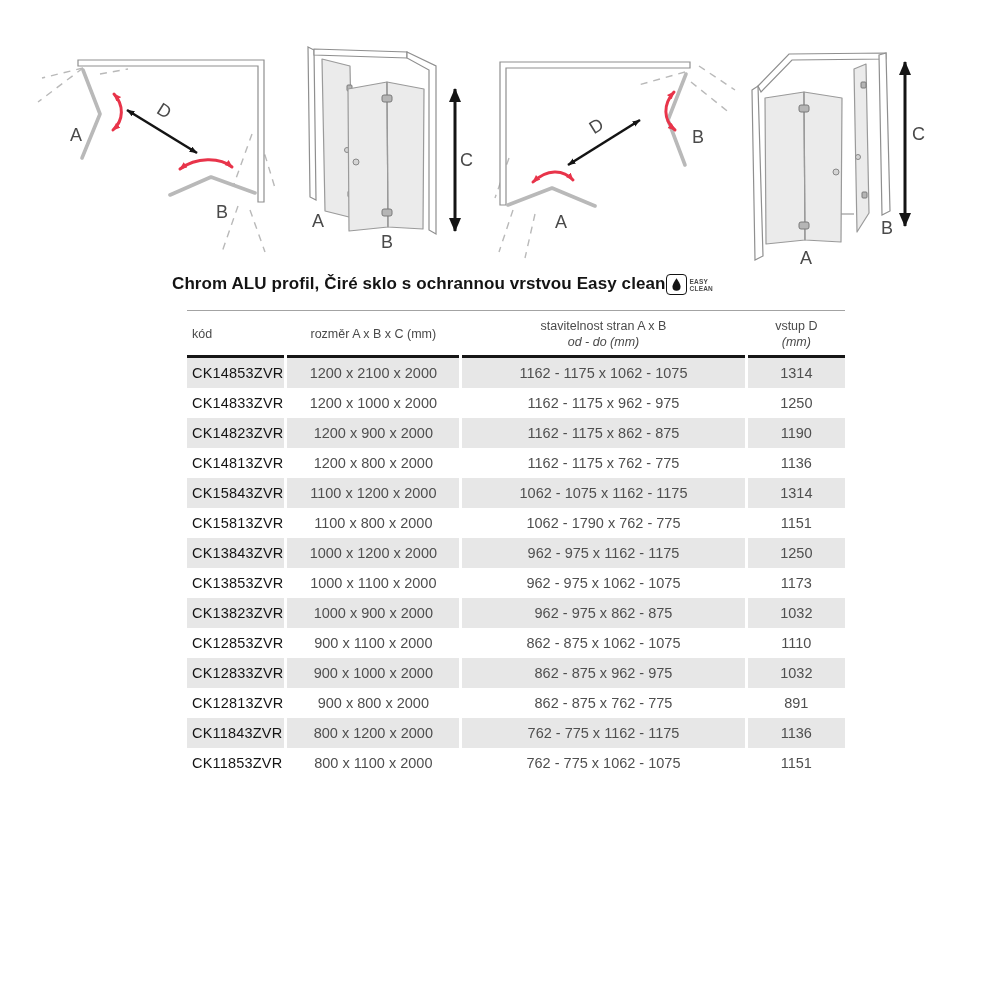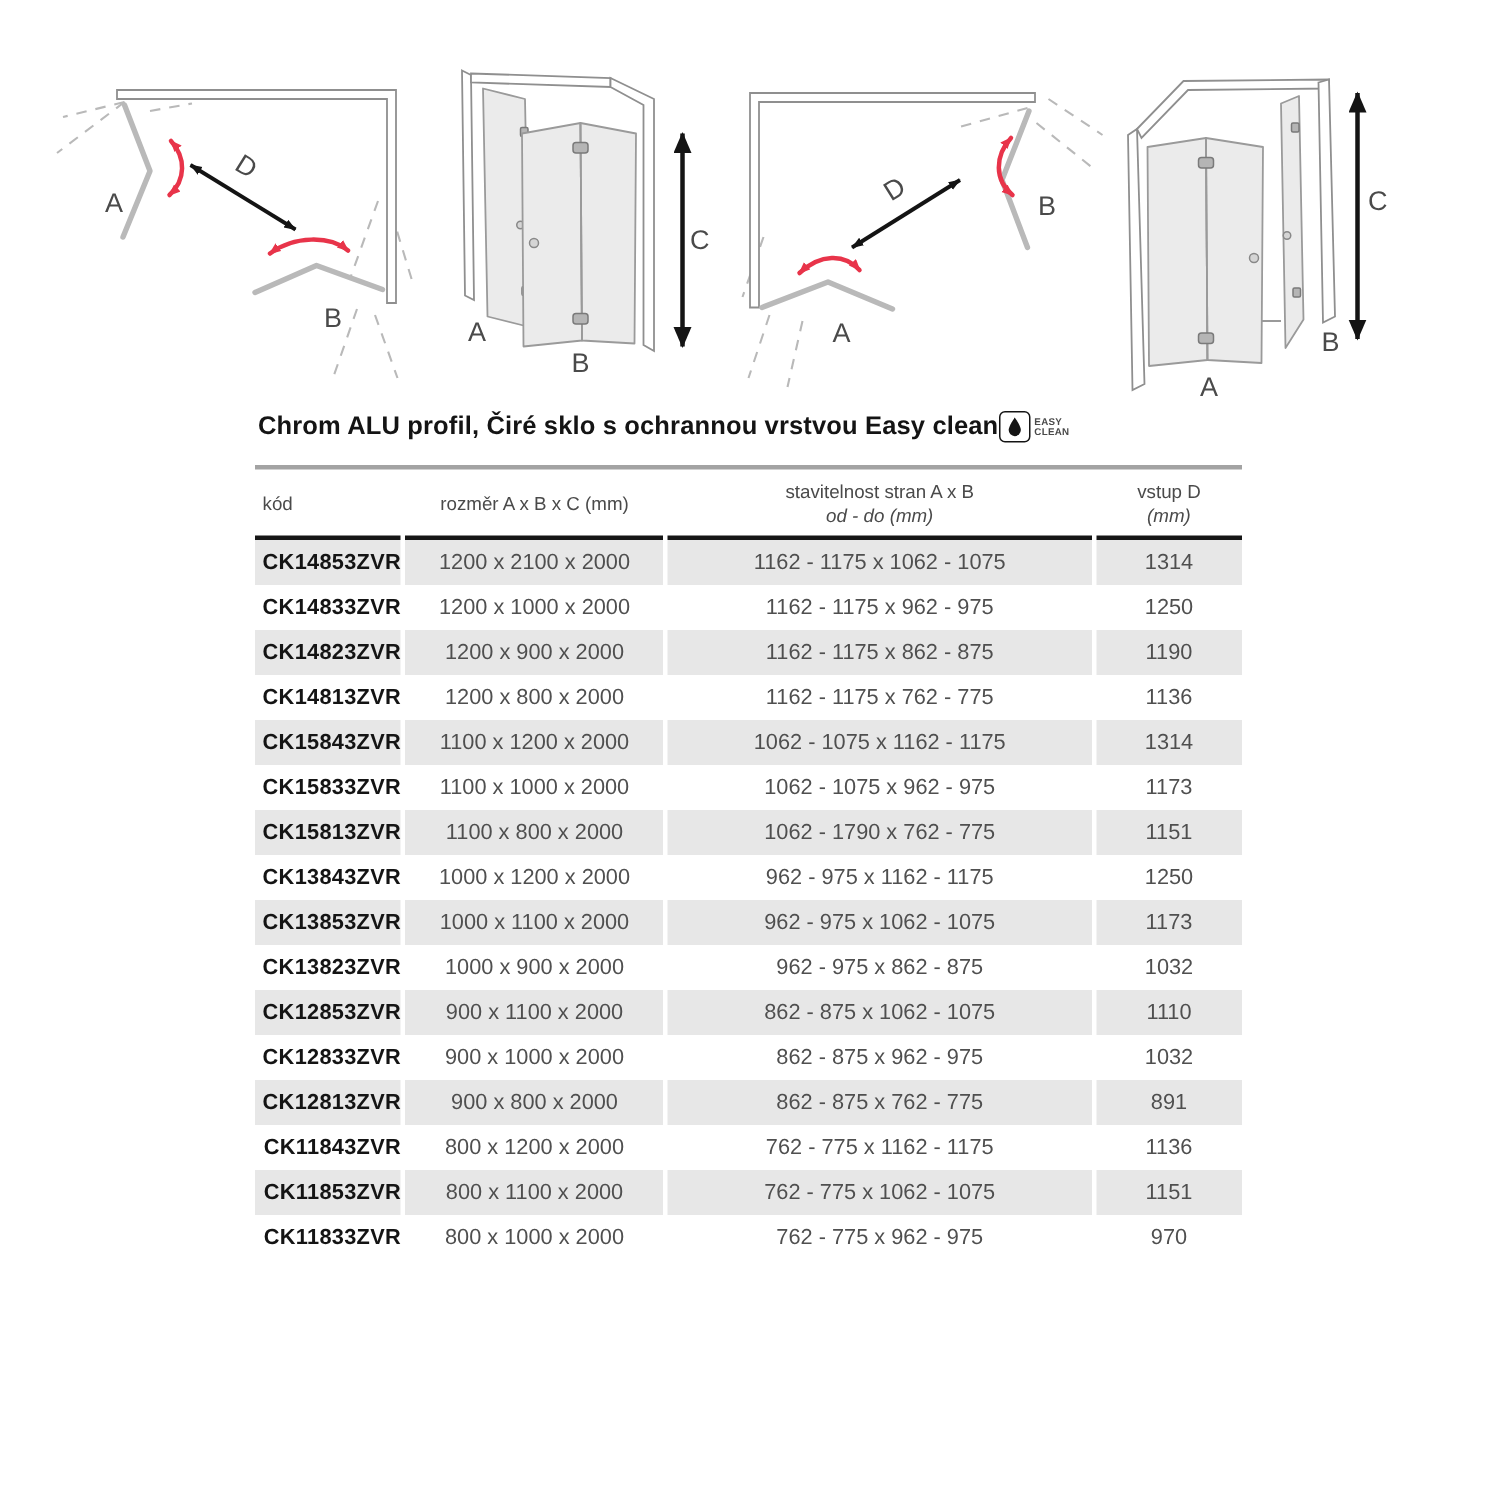--- a/index.html
+++ b/index.html
@@ -26,29 +26,29 @@
   .thin   { fill: none; stroke: #9a9a9a; stroke-width: 1.2; }
 
   
   .title-row { position: absolute; left: 172px; top: 274px; width: 660px; display: flex; align-items: flex-start; gap: 0; }
   .title { font-size: 17px; font-weight: bold; color: #141414; letter-spacing: 0.1px; }
   .ec-badge { display: flex; align-items: center; gap: 3px; }
   .ec-box { width: 21px; height: 21px; border: 1.6px solid #141414; border-radius: 4px; display: flex; align-items: center; justify-content: center; background: #fff; }
   .ec-text { display: flex; flex-direction: column; font-size: 6.5px; line-height: 7px; color: #4a4a4a; font-weight: bold; letter-spacing: 0.2px; }
 
   
-  .table-wrap { position: absolute; left: 170px; top: 310px; width: 658px; border-top: 3px solid #a3a3a3; }
+  .table-wrap { position: absolute; left: 187px; top: 310px; width: 658px; border-top: 1px solid #a3a3a3; }
   table { width: calc(100% + 6px); margin-left: -3px; border-collapse: separate; border-spacing: 3px 0; table-layout: fixed; }
   th { font-size: 12.5px; font-weight: normal; color: #4a4a4a; vertical-align: middle;
        padding: 8px 0 5px 0; border-bottom: 3px solid #161616; line-height: 1.25; text-align: center; }
   th.kod { text-align: left; padding-left: 5px; }
   th .sub { display: block; font-style: italic; }
   col.c1 { width: 15%; } col.c2 { width: 26.5%; } col.c3 { width: 43.5%; } col.c4 { width: 15%; }
   td { height: 30px; font-size: 14.5px; color: #4f4f4f; text-align: center; white-space: nowrap; }
-  td.code { text-align: right; padding-left: 5px; font-weight: bold; color: #141414; font-size: 14.5px; letter-spacing: 0.2px; }
+  td.code { text-align: left; padding-left: 5px; font-weight: normal; color: #141414; font-size: 14.5px; letter-spacing: 0.2px; }
   tbody tr:nth-child(odd) td { background: #e7e7e7; }
 </style>
 </head>
 <body>
 
 <div class="page">
 
   <svg class="diag d1" viewBox="0 0 272 230">
     <defs>
       <marker id="a1" markerWidth="9" markerHeight="8" refX="7.5" refY="3" orient="auto-start-reverse" markerUnits="userSpaceOnUse">
@@ -213,26 +213,20 @@
       <td>1136</td>
     </tr>
 
     <tr>
       <td class="code">CK15843ZVR</td>
       <td>1100 x 1200 x 2000</td>
       <td>1062 - 1075 x 1162 - 1175</td>
       <td>1314</td>
     </tr>
 
-    <tr>
-      <td class="code">CK15833ZVR</td>
-      <td>1100 x 1000 x 2000</td>
-      <td>1062 - 1075 x 962 - 975</td>
-      <td>1173</td>
-    </tr>
 
 
     <tr>
       <td class="code">CK15813ZVR</td>
       <td>1100 x 800 x 2000</td>
       <td>1062 - 1790 x 762 - 775</td>
       <td>1151</td>
     </tr>
 
     <tr>
@@ -286,24 +280,18 @@
       <td>1136</td>
     </tr>
 
     <tr>
       <td class="code">CK11853ZVR</td>
       <td>800 x 1100 x 2000</td>
       <td>762 - 775 x 1062 - 1075</td>
       <td>1151</td>
     </tr>
 
-    <tr>
-      <td class="code">CK11833ZVR</td>
-      <td>800 x 1000 x 2000</td>
-      <td>762 - 775 x 962 - 975</td>
-      <td>970</td>
-    </tr>
 
   </tbody>
     </table>
   </div>
 
 </div>
 
 </body></html>

